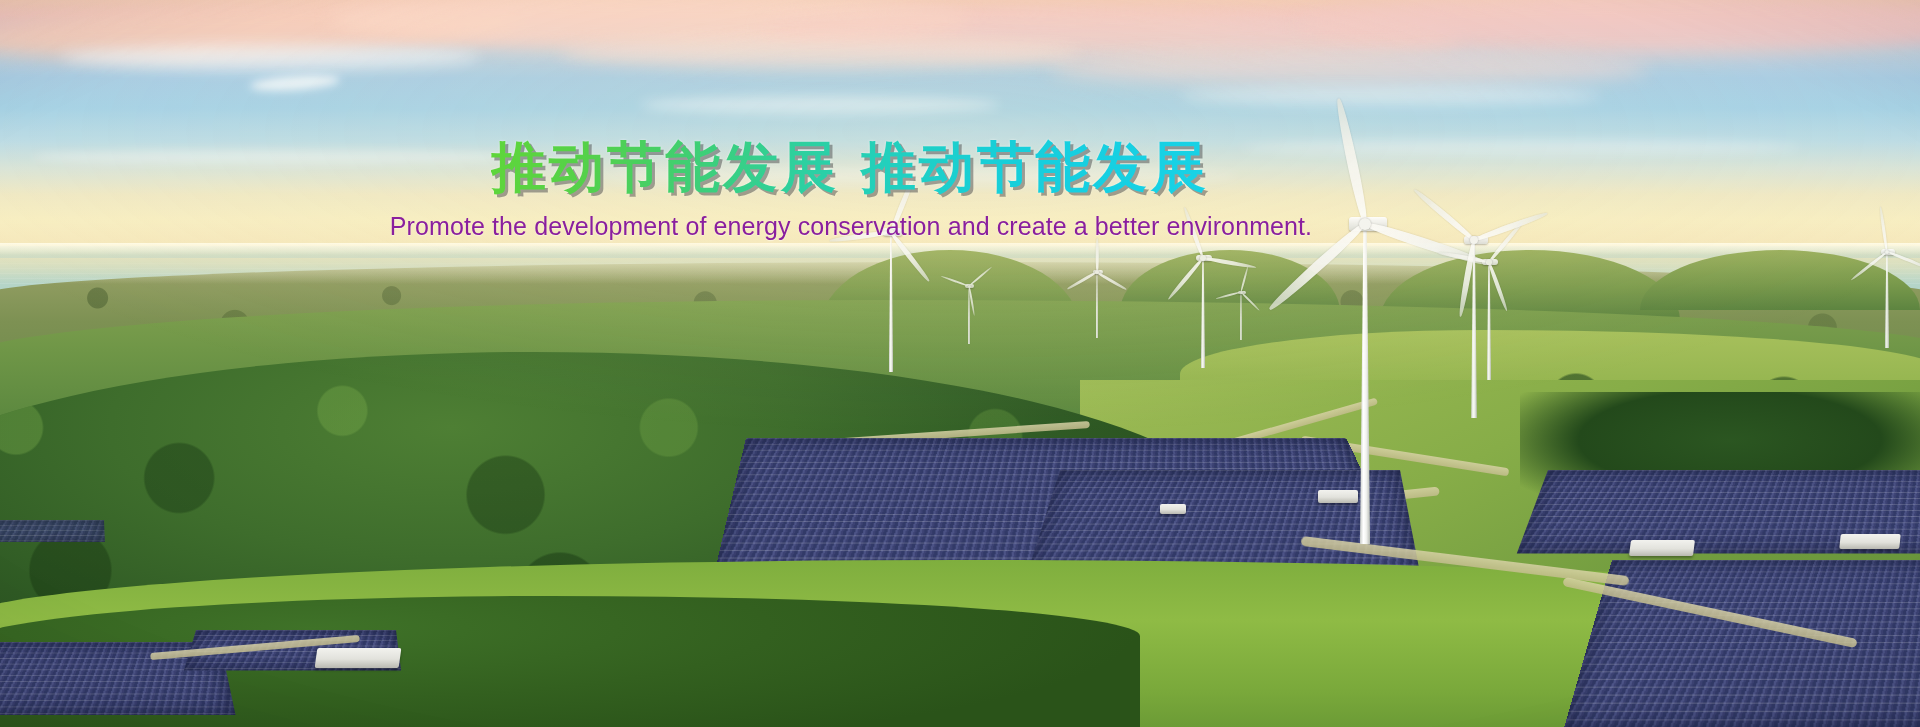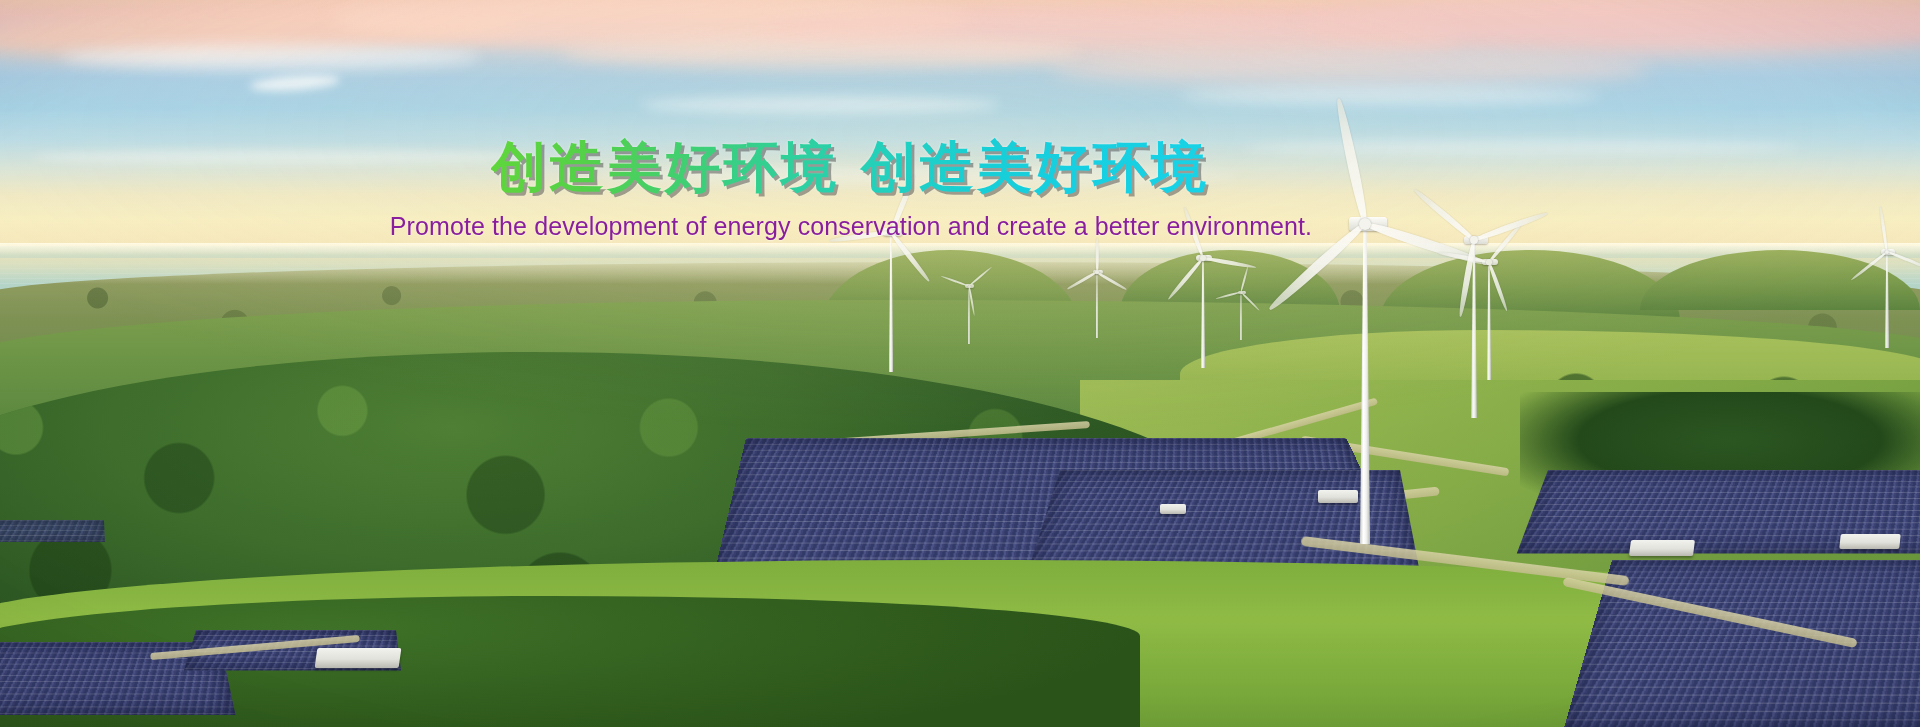--- a/index.html
+++ b/index.html
@@ -458,18 +458,18 @@
           <div class="hub" style="left: 0.5px; top: -1.5px; width: 3px; height: 3px;"></div>
         </div>
       </div>
   </div>
 
   <div class="warm"></div>
   <div class="vign"></div>
 
   <div class="text-wrap">
     <div class="headline">
-      <span class="grad">创造美好环境 创造美好环境</span>
+      <span class="grad">推动节能发展 推动节能发展</span>
     </div>
     <div class="subtitle">Promote the development of energy conservation and create a better environment.</div>
   </div>
 
 </div>
 
 </body></html>

